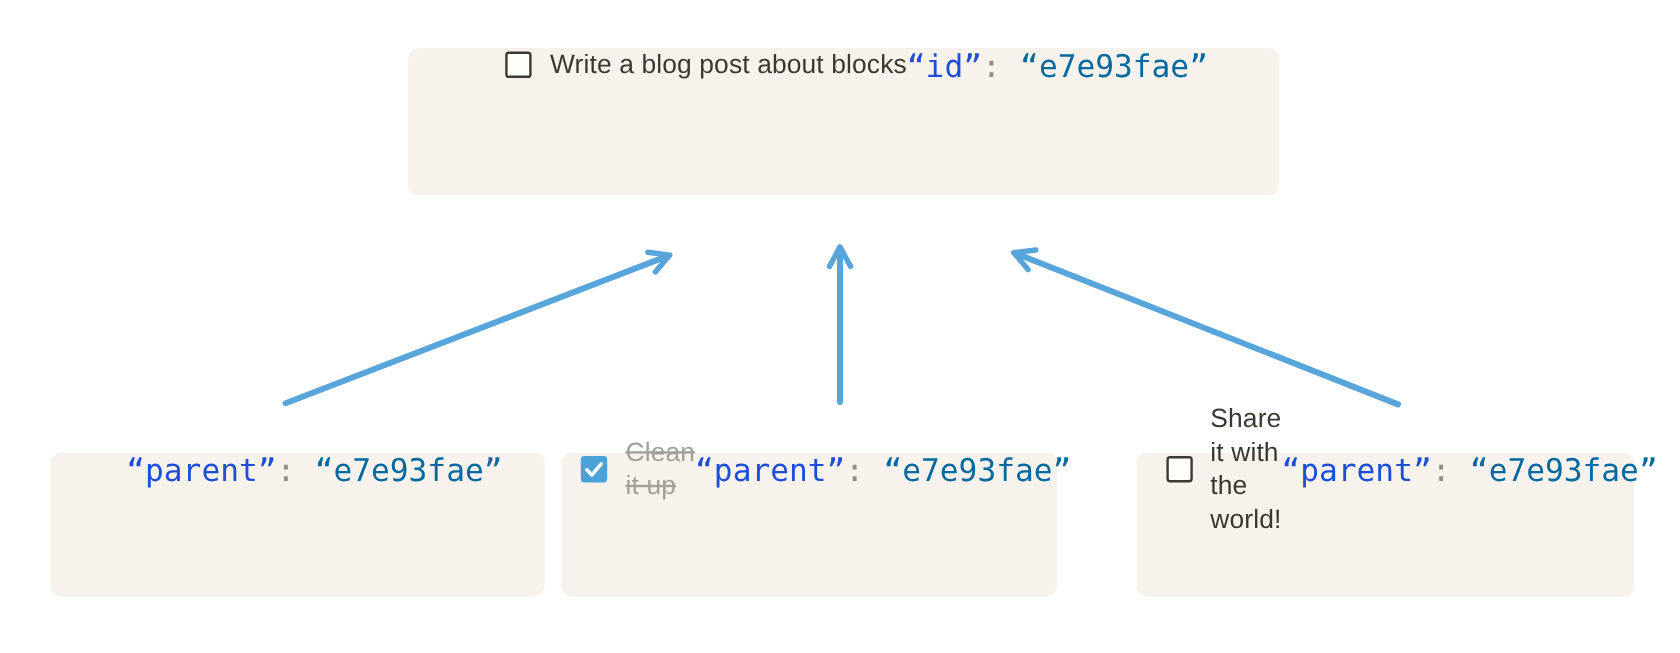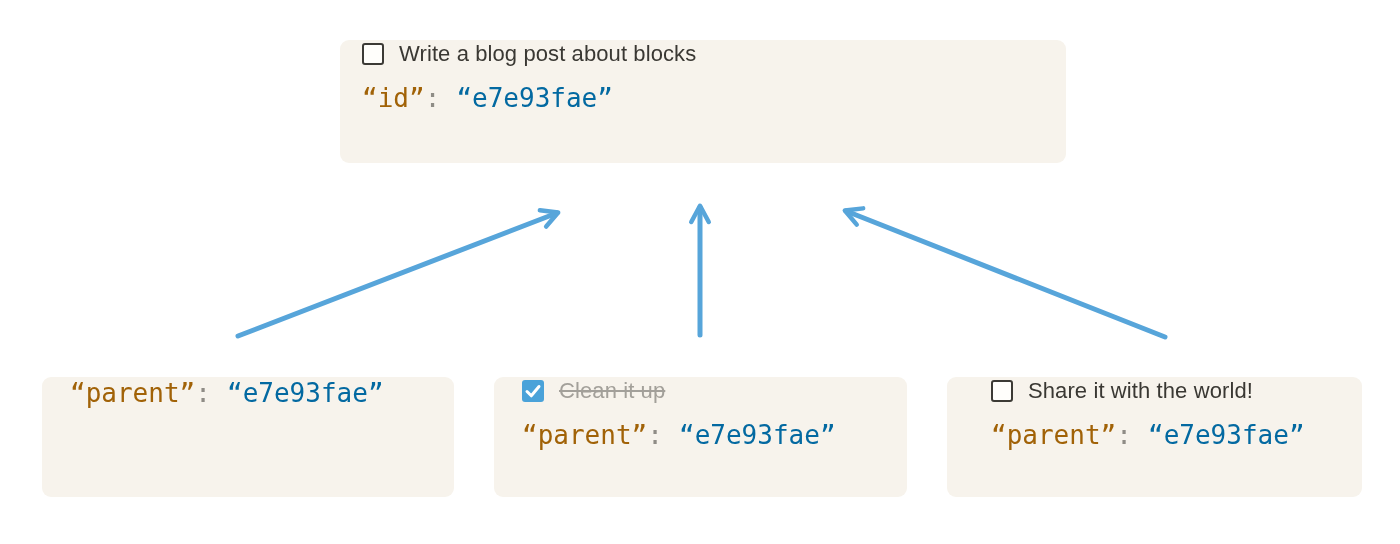--- a/index.html
+++ b/index.html
@@ -19,27 +19,27 @@
     left: 0; top: 0;
     width: 1400px; height: 544px;
     pointer-events: none;
   }
 
   .card {
     position: absolute;
     background: #f7f3ec;
     border-radius: 9px;
     display: flex;
-    flex-direction: column;
-    justify-content: flex-start;
+    flex-direction: row;
+    justify-content: center;
     row-gap: 14px;
   }
   .card-parent { left: 340px; top: 40px;  width: 726px; height: 123px; padding-left: 22px; }
   .card-child1 { left: 42px;  top: 377px; width: 412px; height: 120px; padding-left: 28px; }
-  .card-child2 { left: 494px; top: 377px; width: 413px; height: 120px; padding-left: 28px; }
+  .card-child2 { left: 468px; top: 377px; width: 413px; height: 120px; padding-left: 28px; }
   .card-child3 { left: 947px; top: 377px; width: 415px; height: 120px; padding-left: 44px; }
 
   .task-row {
     display: flex;
     align-items: center;
     column-gap: 15px;
     height: 28px;
   }
 
   .checkbox {
@@ -70,21 +70,21 @@
     text-decoration: line-through;
     text-decoration-thickness: 2px;
   }
 
   .code-row {
     font-family: "DejaVu Sans Mono", monospace;
     font-size: 26px;
     line-height: 32px;
     white-space: pre;
   }
-  .code-key   { color: #a16207; }
+  .code-key   { color: #1d4ed8; }
   .code-colon { color: #8f8c86; margin-right: 0.62em; }
   .code-value { color: #0369a1; }
 </style>
 </head>
 <body>
 
 <div class="canvas">
 
   <svg class="arrows" viewBox="0 0 1400 544" xmlns="http://www.w3.org/2000/svg">
     <defs>

